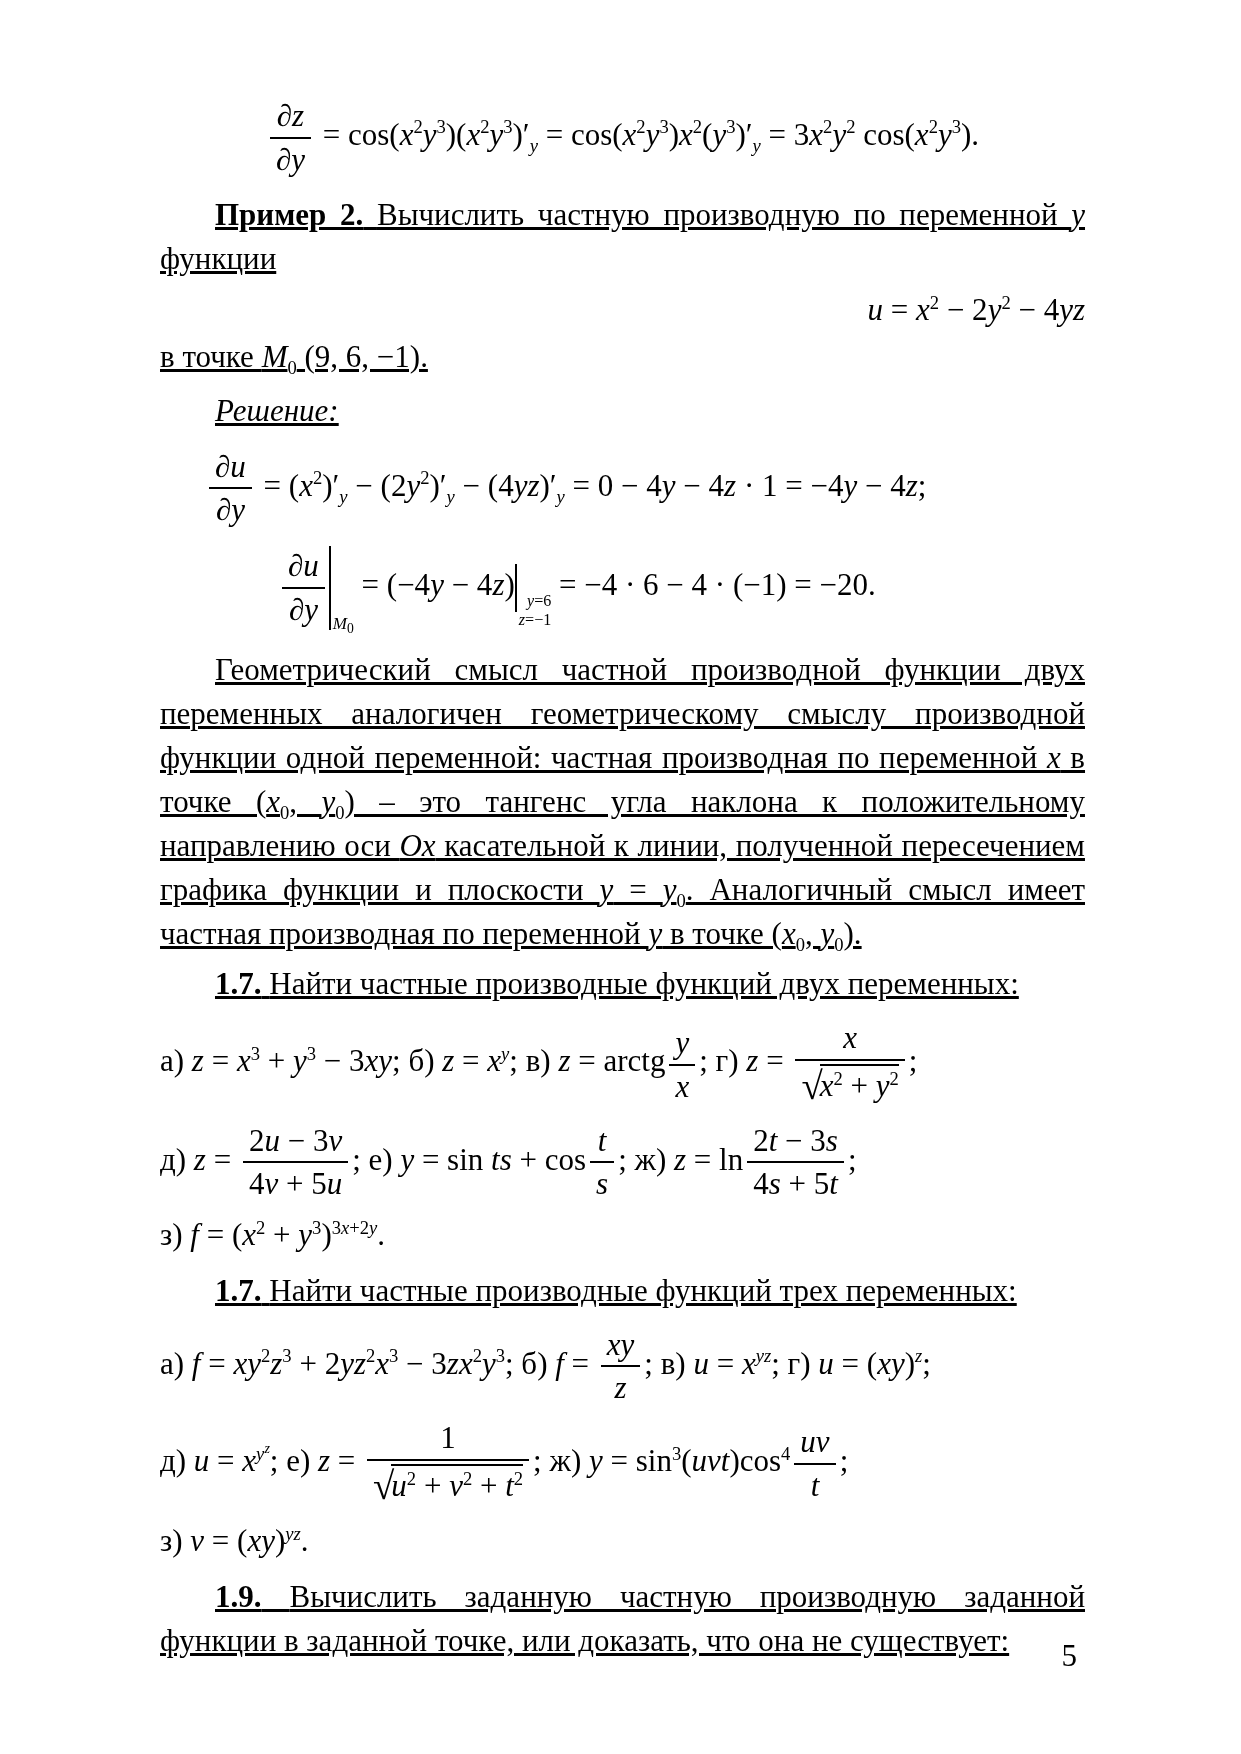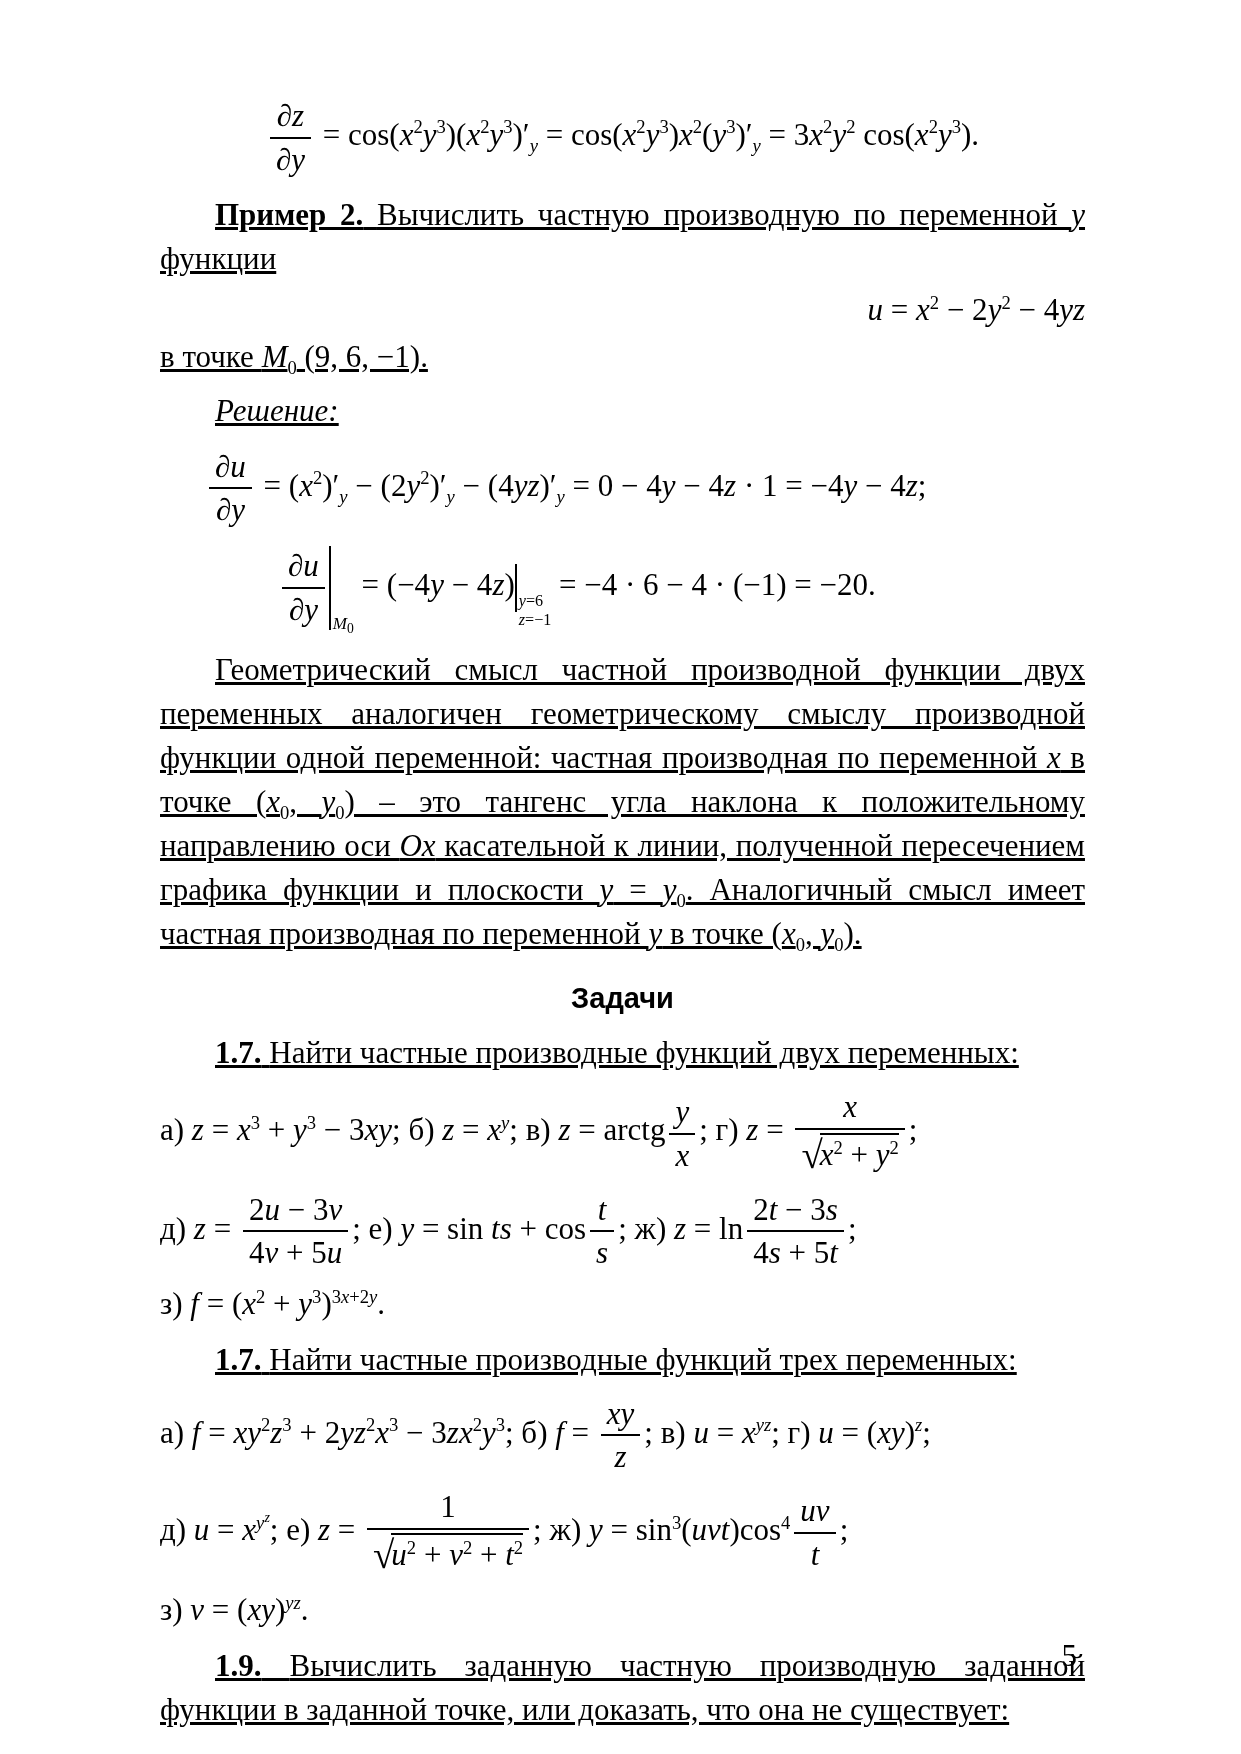--- a/index.html
+++ b/index.html
@@ -39,21 +39,21 @@
   .fr .de { display:block; padding:3px 6px 0; }
 
   .sq { font-style:normal; font-size:1.25em; vertical-align:-0.08em; margin-right:-3px; }
   .ol { border-top:2px solid #000; padding-top:2px; }
 
   .vb { display:inline-block; border-left:2px solid #000; width:0; }
   .vb.big { height:2.7em; vertical-align:middle; }
   .vb.med { height:1.55em; vertical-align:middle; }
   .att { font-size:0.55em; vertical-align:-2.0em; margin-left:2px; }
   .att sub { font-size:0.8em; }
-  .stk { display:inline-block; font-size:0.52em; line-height:1.2; vertical-align:-1.9em; text-align:left; margin-left:2px; }
+  .stk { display:inline-block; font-size:0.52em; line-height:1.2; vertical-align:-1.9em; text-align:right; margin-left:2px; }
   .stk span { display:block; }
 
   .tasks-heading {
     font-family:"Liberation Sans", sans-serif;
     font-weight:bold; font-size:29px;
     text-align:center;
     margin:26px 0 16px 0;
   }
   .sect { margin-top:6px; }
   .page-number {
@@ -75,21 +75,20 @@
   <p class="para">в точке <i>M</i><sub>0</sub> (9, 6, −1).</p>
 
   <p class="para sol">Решение:</p>
 
   <div class="formula f-dudy"><span class="fr"><span class="nu"><i>∂u</i></span><span class="de"><i>∂y</i></span></span> = (<i>x</i><sup>2</sup>)′<sub><i>y</i></sub> − (2<i>y</i><sup>2</sup>)′<sub><i>y</i></sub> − (4<i>yz</i>)′<sub><i>y</i></sub> = 0 − 4<i>y</i> − 4<i>z</i> · 1 = −4<i>y</i> − 4<i>z</i>;</div>
 
   <div class="formula f-dudy2"><span class="fr"><span class="nu"><i>∂u</i></span><span class="de"><i>∂y</i></span></span><span class="vb big"></span><span class="att"><i>M</i><sub>0</sub></span> = (−4<i>y</i> − 4<i>z</i>)<span class="vb med"></span><span class="stk"><span><i>y</i>=6</span><span><i>z</i>=−1</span></span> = −4 · 6 − 4 · (−1) = −20.</div>
 
   <p class="para indent">Геометрический смысл частной производной функции двух переменных аналогичен геометрическому смыслу производной функции одной переменной: частная производная по переменной <i>x</i> в точке (<i>x</i><sub>0</sub>, <i>y</i><sub>0</sub>) – это тангенс угла наклона к положительному направлению оси <i>Ox</i> касательной к линии, полученной пересечением графика функции и плоскости <i>y</i> = <i>y</i><sub>0</sub>. Аналогичный смысл имеет частная производная по переменной <i>y</i> в точке (<i>x</i><sub>0</sub>, <i>y</i><sub>0</sub>).</p>
 
-  <div class="tasks-heading">Задачи</div>
 
   <p class="para indent sect"><b>1.7.</b> <span>Найти частные производные функций двух переменных:</span></p>
 
   <div class="formula task-line">а) <i>z</i> = <i>x</i><sup>3</sup> + <i>y</i><sup>3</sup> − 3<i>xy</i>; б) <i>z</i> = <i>x</i><sup><i>y</i></sup>; в) <i>z</i> = arctg<span class="fr"><span class="nu"><i>y</i></span><span class="de"><i>x</i></span></span>; г) <i>z</i> = <span class="fr"><span class="nu"><i>x</i></span><span class="de"><span class="sq">√</span><span class="ol"><i>x</i><sup>2</sup> + <i>y</i><sup>2</sup></span></span></span>;</div>
   <div class="formula task-line">д) <i>z</i> = <span class="fr"><span class="nu">2<i>u</i> − 3<i>v</i></span><span class="de">4<i>v</i> + 5<i>u</i></span></span>; е) <i>y</i> = sin <i>ts</i> + cos<span class="fr"><span class="nu"><i>t</i></span><span class="de"><i>s</i></span></span>; ж) <i>z</i> = ln<span class="fr"><span class="nu">2<i>t</i> − 3<i>s</i></span><span class="de">4<i>s</i> + 5<i>t</i></span></span>;</div>
   <div class="formula task-line">з) <i>f</i> = (<i>x</i><sup>2</sup> + <i>y</i><sup>3</sup>)<sup>3<i>x</i>+2<i>y</i></sup>.</div>
 
   <p class="para indent sect"><b>1.7.</b> <span>Найти частные производные функций трех переменных:</span></p>
 
   <div class="formula task-line">а) <i>f</i> = <i>xy</i><sup>2</sup><i>z</i><sup>3</sup> + 2<i>yz</i><sup>2</sup><i>x</i><sup>3</sup> − 3<i>zx</i><sup>2</sup><i>y</i><sup>3</sup>; б) <i>f</i> = <span class="fr"><span class="nu"><i>xy</i></span><span class="de"><i>z</i></span></span>; в) <i>u</i> = <i>x</i><sup><i>yz</i></sup>; г) <i>u</i> = (<i>xy</i>)<sup><i>z</i></sup>;</div>

